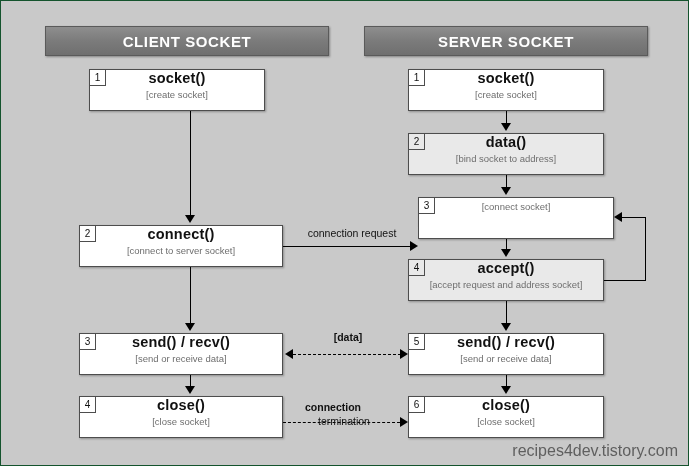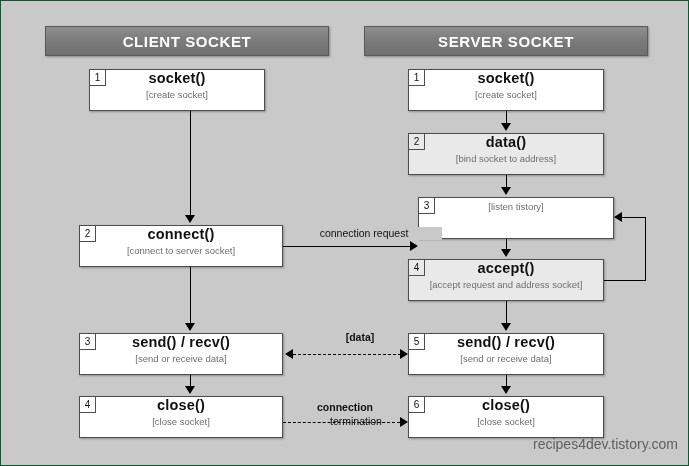--- a/index.html
+++ b/index.html
@@ -101,27 +101,27 @@
     border-left:8px solid #000;
   }
   
   .lbl{
     position:absolute;
     font-size:10.5px;
     color:#111;
     text-align:center;
     line-height:13px;
     background:#c9c9c9;
-    padding:0 14px;
+    padding:0 2px;
   }
   .lbl.bold{ font-weight:bold; }
   .watermark{
     position:absolute;
-    right:10px;bottom:13px;
-    font-size:14px;
+    right:10px;bottom:5px;
+    font-size:16px;
     color:#5f5f5f;
   }
 </style>
 </head>
 <body>
 
 <div id="canvas">
 
   <div class="hdr" style="left:44px;top:25px;width:282px;">CLIENT SOCKET</div>
   <div class="hdr" style="left:363px;top:25px;width:282px;">SERVER SOCKET</div>
@@ -166,21 +166,21 @@
   </div>
 
   <div class="box grey" style="left:407px;top:132px;width:196px;height:42px;">
     <div class="num">2</div>
     <div class="title">data()</div>
     <div class="sub">[bind socket to address]</div>
   </div>
 
   <div class="box" style="left:417px;top:196px;width:196px;height:42px;">
     <div class="num">3</div>
-    <div class="sub">[listen tistory]</div>
+    <div class="sub">[connect socket]</div>
   </div>
 
   <div class="box grey" style="left:407px;top:258px;width:196px;height:42px;">
     <div class="num">4</div>
     <div class="title">accept()</div>
     <div class="sub">[accept request and address socket]</div>
   </div>
 
   <div class="box" style="left:407px;top:332px;width:196px;height:42px;">
     <div class="num">5</div>

